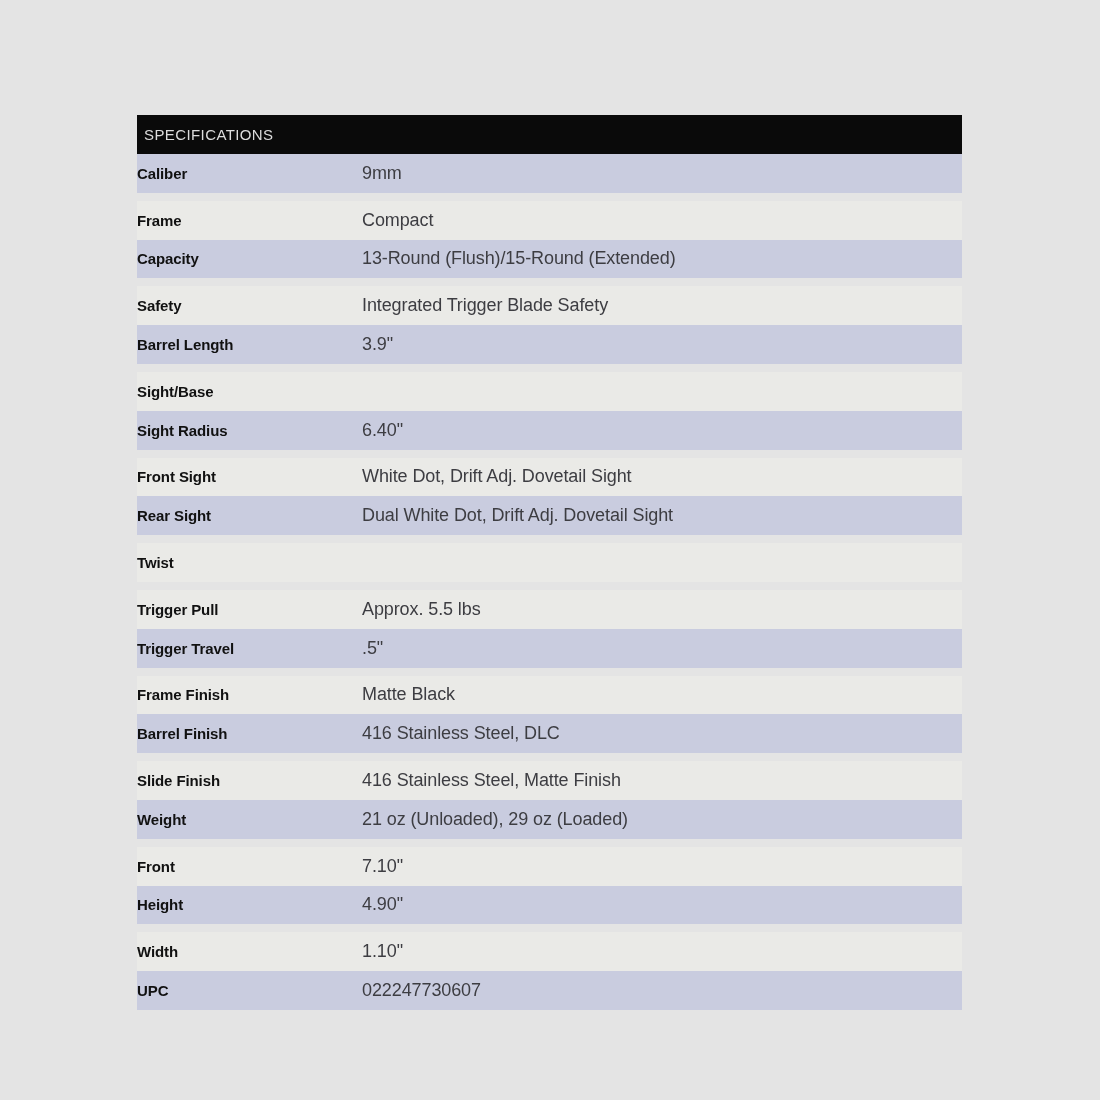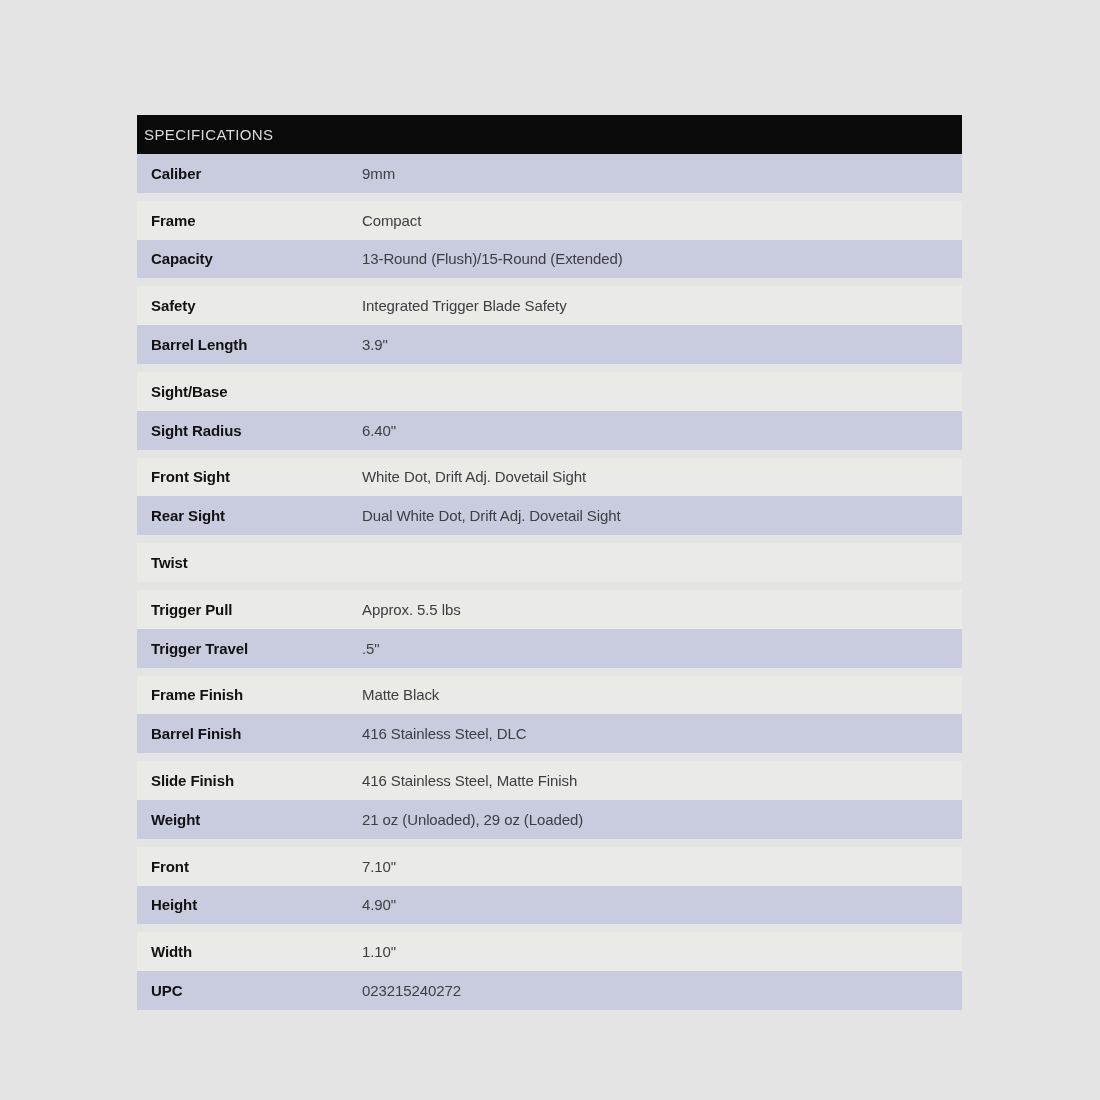--- a/index.html
+++ b/index.html
@@ -33,30 +33,29 @@
   }
   .spec-row {
     height: 38.8px;
     display: flex;
     align-items: center;
   }
   .spec-row.odd  { background: var(--row-odd-bg, #c9ccdf); }
   .spec-row.even { background: var(--row-even-bg, #eaeae7); margin-top: 8px; }
   .spec-label {
     width: 225px;
-    padding-left: 14px;
     font-weight: bold;
     font-size: 15px;
     color: var(--label-text, #111111);
     letter-spacing: -0.1px;
     flex-shrink: 0;
   }
   .spec-value {
     flex: 1;
-    font-size: 15px;
+    font-size: 18px;
     color: var(--value-text, #3d3d42);
     letter-spacing: -0.1px;
   }
 </style>
 </head>
 <body>
 
 <div class="page">
   <div class="spec-table">
     <div class="spec-header">
@@ -132,17 +131,17 @@
         <div class="spec-row odd">
         <div class="spec-label">Height</div>
         <div class="spec-value">4.90"</div>
       </div>
         <div class="spec-row even">
         <div class="spec-label">Width</div>
         <div class="spec-value">1.10"</div>
       </div>
         <div class="spec-row odd">
         <div class="spec-label">UPC</div>
-        <div class="spec-value">023215240272</div>
+        <div class="spec-value">022247730607</div>
       </div>
       </div>
   </div>
 </div>
 
 </body></html>

